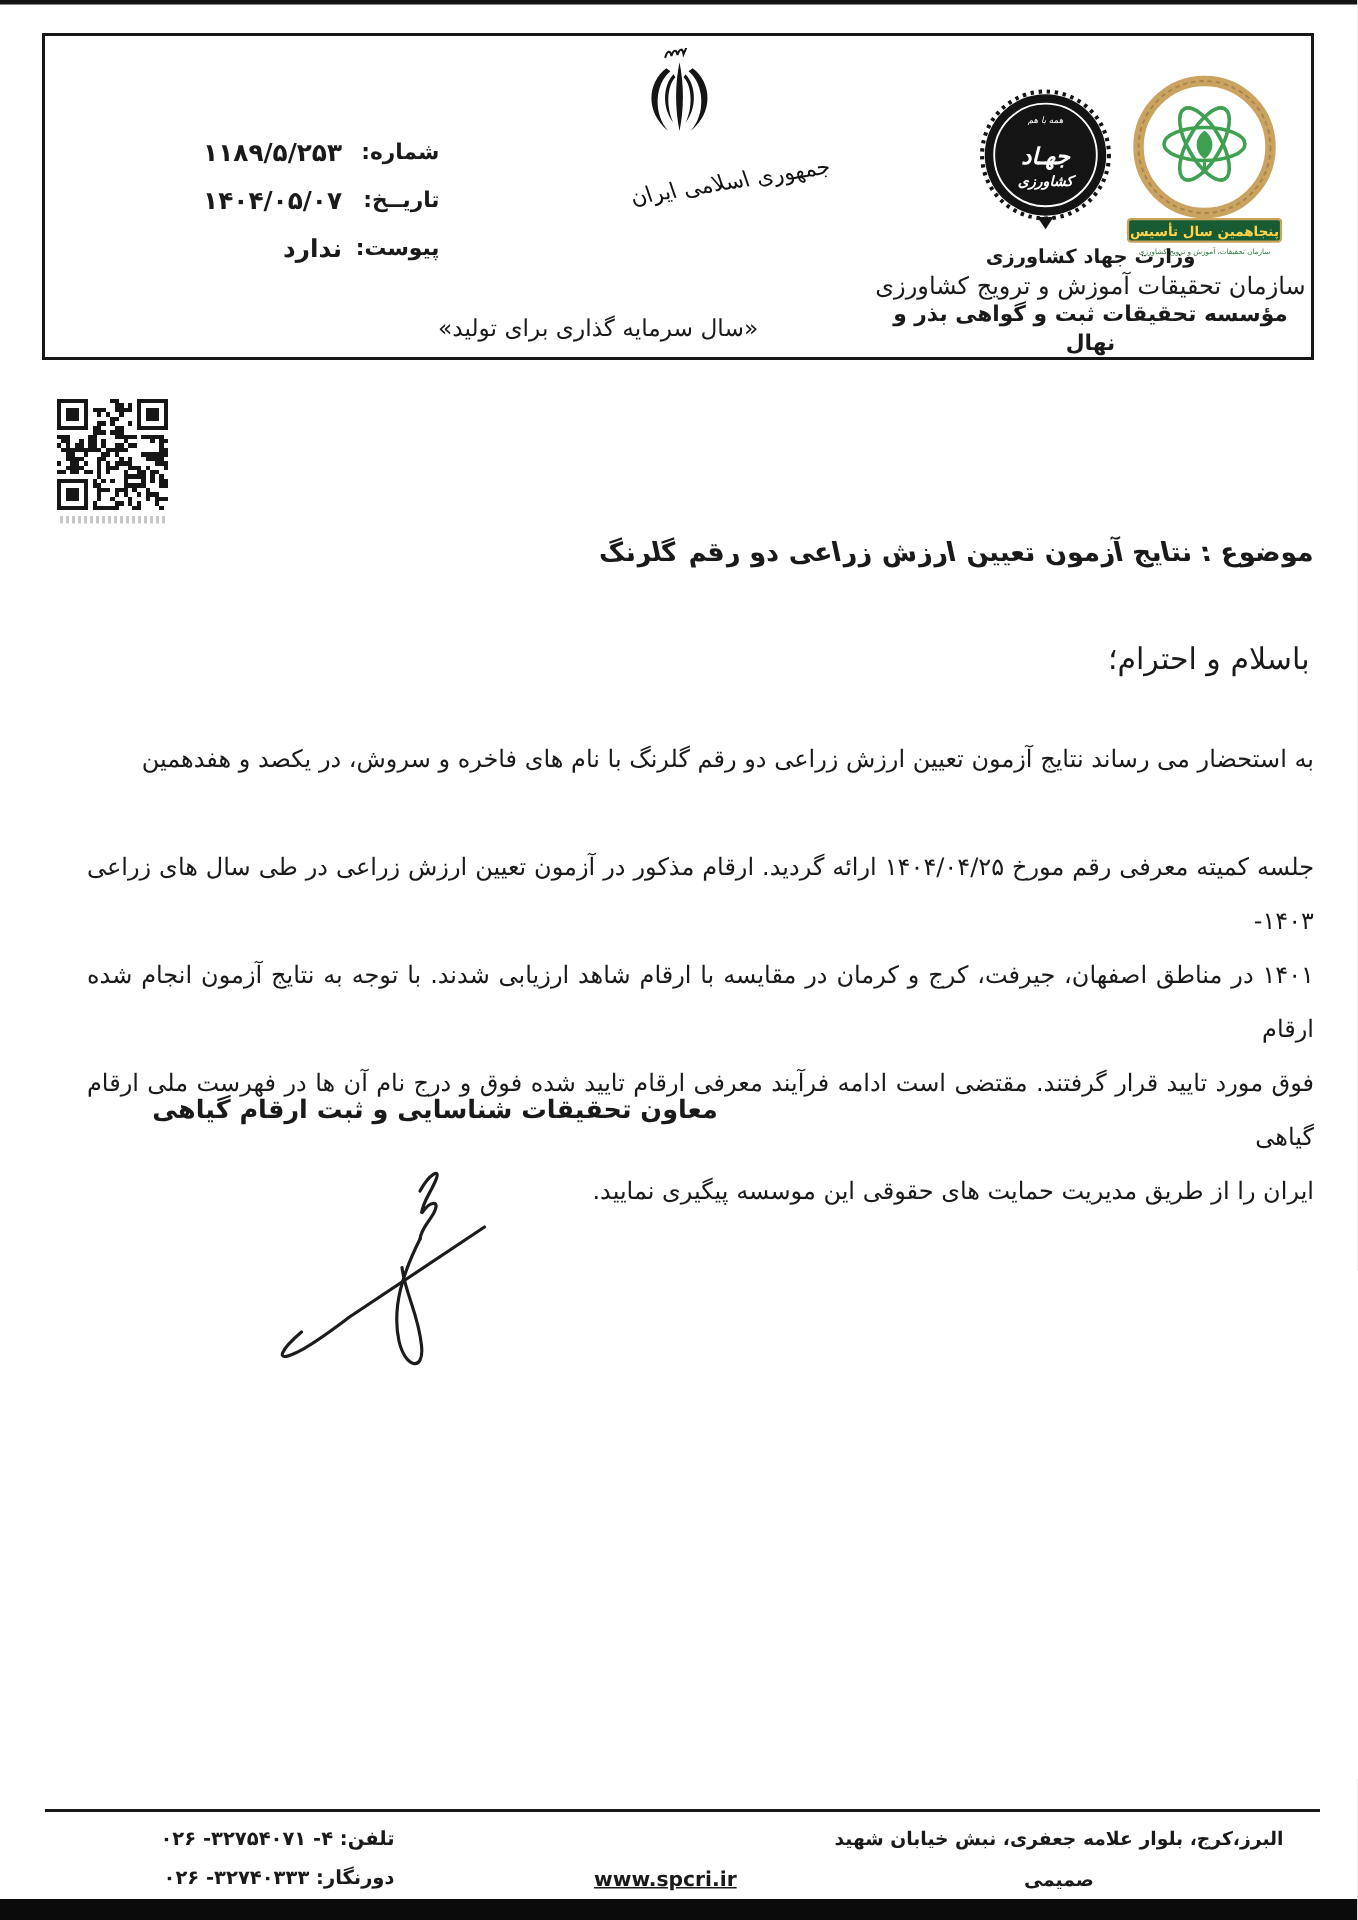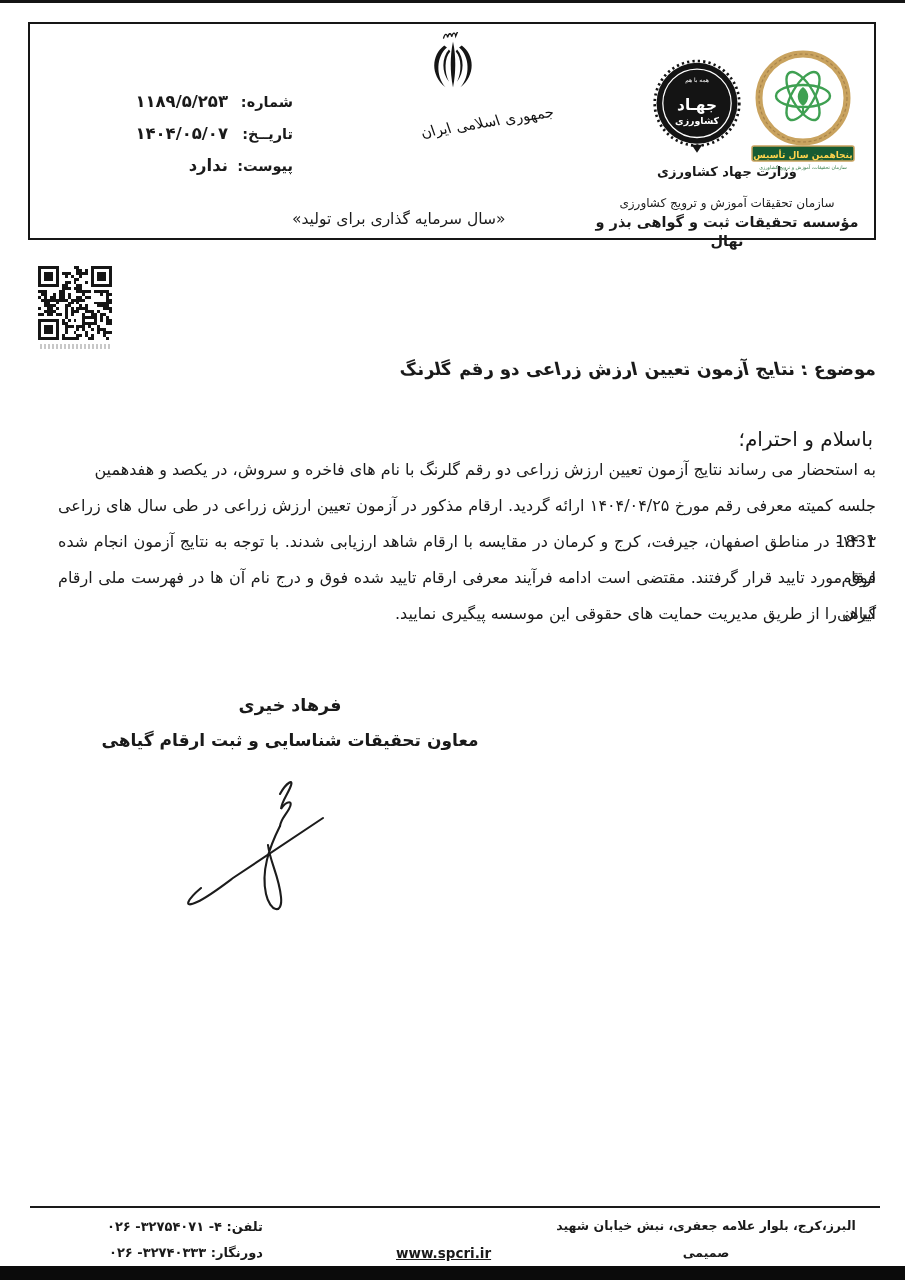--- a/index.html
+++ b/index.html
@@ -20,36 +20,36 @@
   
   .emblem{left:410px;top:30px;width:82px;height:62px;}
   .emblem-caption{left:378px;top:90px;width:158px;text-align:center;font-size:14.5px;
                   transform:rotate(-9deg) skewX(10deg);color:#111;}
   
   .jihad-logo{left:650px;top:55px;width:90px;height:98px;}
   .anniv-logo{left:742px;top:46px;width:118px;height:126px;}
   
   .org-lines{left:575px;top:161px;width:300px;text-align:center;direction:rtl;}
   .org-1{font-size:13px;font-weight:bold;line-height:17px;}
-  .org-2{font-size:12px;line-height:14px;margin-top:16px;}
+  .org-2{font-size:16px;line-height:14px;margin-top:4px;}
   .org-3{font-size:14.5px;font-weight:bold;line-height:19px;margin-top:3px;}
   .slogan{left:290px;top:210px;width:320px;text-align:left;font-size:15.5px;direction:rtl;}
   
   .qr{left:38px;top:266px;width:74px;height:74px;}
   .qr-caption{left:40px;top:344px;width:72px;height:5px;opacity:.55;
       background:repeating-linear-gradient(90deg,#9a9a9a 0 2px,transparent 2px 4px);}
   
   .recipients{right:30px;top:251px;text-align:right;direction:rtl;font-weight:bold;
               font-size:17.5px;line-height:34px;}
   .subject{right:30px;top:352px;text-align:right;direction:rtl;font-weight:bold;font-size:17.5px;
            line-height:34px;transform:skewX(12deg);transform-origin:right center;}
   
   .salutation{right:32px;top:424px;direction:rtl;font-size:20px;line-height:30px;}
   .body-lines{left:58px;width:818px;top:452px;direction:rtl;font-size:16px;}
-  .body-line{height:36px;line-height:36px;white-space:normal;}
+  .body-line{height:36px;line-height:36px;white-space:normal;margin-top:36px;}
   .jline{text-align:justify;text-align-last:justify;}
   .nline{text-align:right;}
   
   .sig-name{left:150px;width:280px;top:695px;text-align:center;font-weight:bold;font-size:17.5px;}
   .sig-title{left:95px;width:390px;top:730px;text-align:center;font-weight:bold;font-size:17px;direction:rtl;}
   .sig-scribble{left:183px;top:772px;width:165px;height:145px;}
   
   .footer-line{left:30px;top:1206px;width:850px;height:2px;background:#1a1a1a;}
   .footer-left{left:58px;top:1214px;width:205px;direction:rtl;text-align:right;
                font-weight:bold;font-size:13px;}
@@ -93,21 +93,21 @@
           <path d="M37 20 C18 34 16 64 39 82 C24 66 25 36 41 23 Z"></path>
           <path d="M44 26 C33 38 33 60 44 74 C37 60 37 38 46 29 Z"></path>
           <path d="M63 20 C82 34 84 64 61 82 C76 66 75 36 59 23 Z"></path>
           <path d="M56 26 C67 38 67 60 56 74 C63 60 63 38 54 29 Z"></path>
         </g>
         <path d="M36 9 c2 -7 5 -7 6 -1 c2 -7 5 -7 6 -1 c2 -7 5 -7 6 -1 l3 -7" fill="none" stroke="#151515" stroke-width="2" stroke-linecap="round"></path>
       </svg>
     </div>
     <div class="abs emblem-caption rtl">جمهوری اسلامی ایران</div>
 
-    <div class="abs jihad-logo" style="left:622px;top:33px;">
+    <div class="abs jihad-logo" style="left:622px;top:33px;font-style:italic;">
       <svg viewBox="0 0 100 106" width="90" height="98">
         <circle cx="50" cy="50" r="47" fill="none" stroke="#141414" stroke-width="3" stroke-dasharray="2.5 3.5"></circle>
         <circle cx="50" cy="50" r="45" fill="#141414"></circle>
         <circle cx="50" cy="50" r="38" fill="none" stroke="#ffffff" stroke-width="1.4"></circle>
         <text x="50" y="26" font-size="6.5" fill="#ffffff" text-anchor="middle">همه با هم</text>
         <text x="50" y="57" font-size="17" font-weight="bold" fill="#ffffff" text-anchor="middle">جهـاد</text>
         <text x="50" y="73" font-size="10.5" font-weight="bold" fill="#ffffff" text-anchor="middle">کشاورزی</text>
         <path d="M44 96 l6 9 l6 -9 Z" fill="#141414"></path>
       </svg>
     </div>
@@ -361,26 +361,25 @@
   <div class="abs qr-caption"></div>
 
 
   <div class="abs subject">موضوع : نتایج آزمون تعیین ارزش زراعی دو رقم گلرنگ</div>
 
   <div class="abs salutation">باسلام و احترام؛</div>
 
   <div class="abs body-lines">
     <div class="body-line nline">به استحضار می رساند نتایج آزمون تعیین ارزش زراعی دو رقم گلرنگ با نام های فاخره و سروش، در یکصد و هفدهمین</div>
     <div class="body-line jline">جلسه کمیته معرفی رقم مورخ ۱۴۰۴/۰۴/۲۵ ارائه گردید. ارقام مذکور در آزمون تعیین ارزش زراعی در طی سال های زراعی ۱۴۰۳-</div>
-    <div class="body-line jline">1831 در مناطق اصفهان، جیرفت، کرج و کرمان در مقایسه با ارقام شاهد ارزیابی شدند. با توجه به نتایج آزمون انجام شده ارقام</div>
+    <div class="body-line jline">۱۴۰۱ در مناطق اصفهان، جیرفت، کرج و کرمان در مقایسه با ارقام شاهد ارزیابی شدند. با توجه به نتایج آزمون انجام شده ارقام</div>
     <div class="body-line jline">فوق مورد تایید قرار گرفتند. مقتضی است ادامه فرآیند معرفی ارقام تایید شده فوق و درج نام آن ها در فهرست ملی ارقام گیاهی</div>
     <div class="body-line nline">ایران را از طریق مدیریت حمایت های حقوقی این موسسه پیگیری نمایید.</div>
   </div>
 
-  <div class="abs sig-name">فرهاد خیری</div>
   <div class="abs sig-title">معاون تحقیقات شناسایی و ثبت ارقام گیاهی</div>
   <div class="abs sig-scribble">
     <svg viewBox="0 0 165 145" width="165" height="145">
       <g fill="none" stroke="#1c1c1c" stroke-width="2.1" stroke-linecap="round">
         <path d="M97 22 c6 -11 15 -17 10 -6 c-4 9 -8 13 -9 21 c6 -9 13 -9 8 0 c-4 7 -8 10 -9 17"></path>
         <path d="M97 54 c-11 22 -19 45 -14 68 c4 18 17 21 15 3 c-2 -21 -11 -35 -13 -52"></path>
         <path d="M18 116 c-13 11 -19 21 -4 14 c11 -5 24 -15 36 -24 L140 46"></path>
       </g>
     </svg>
   </div>

